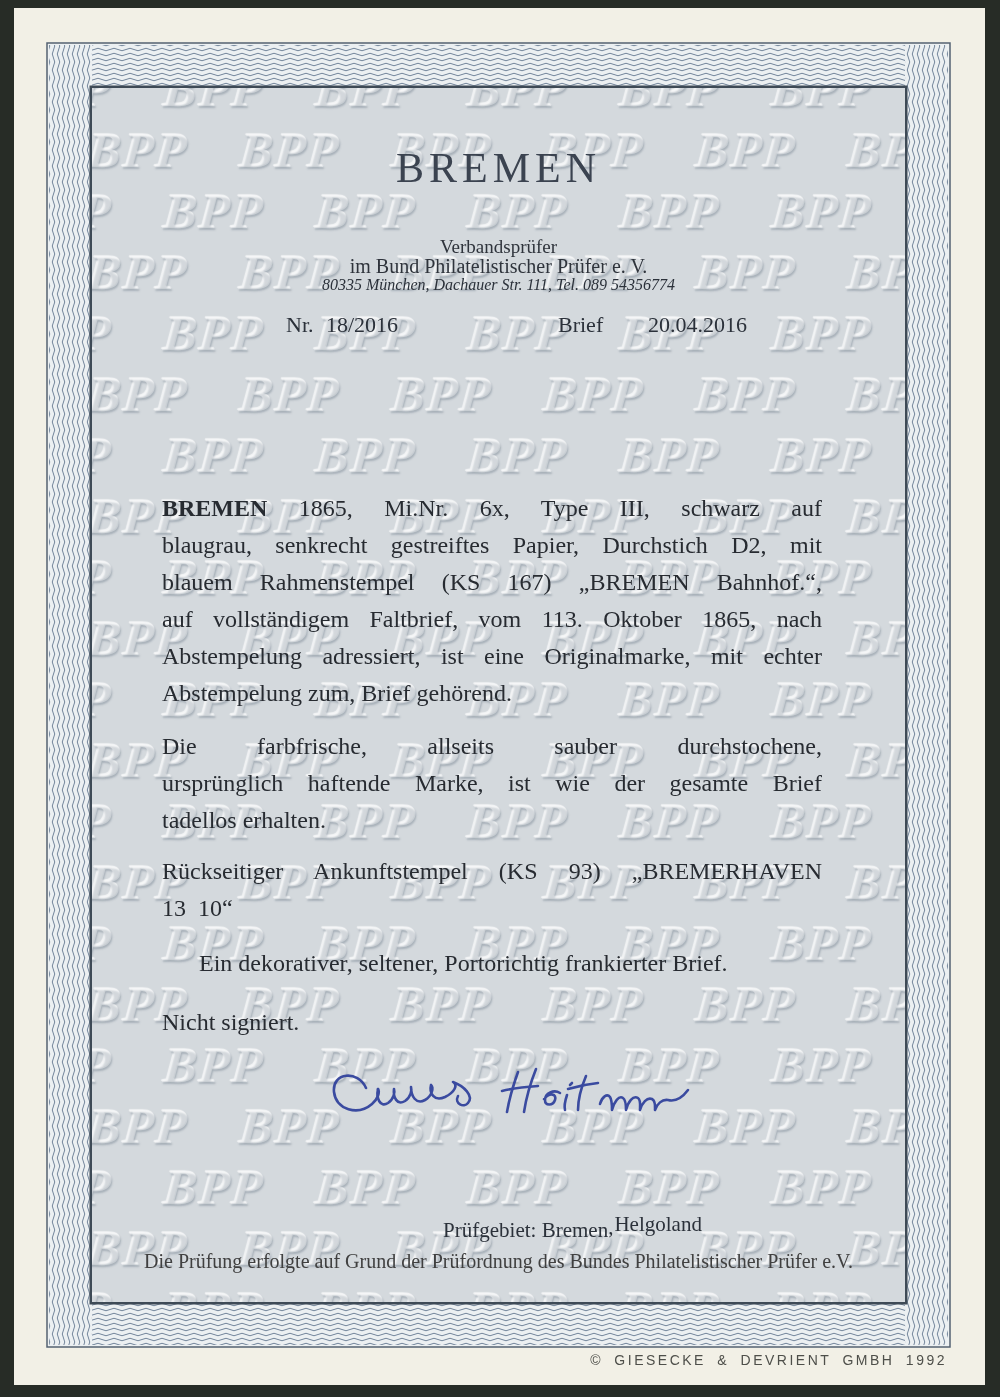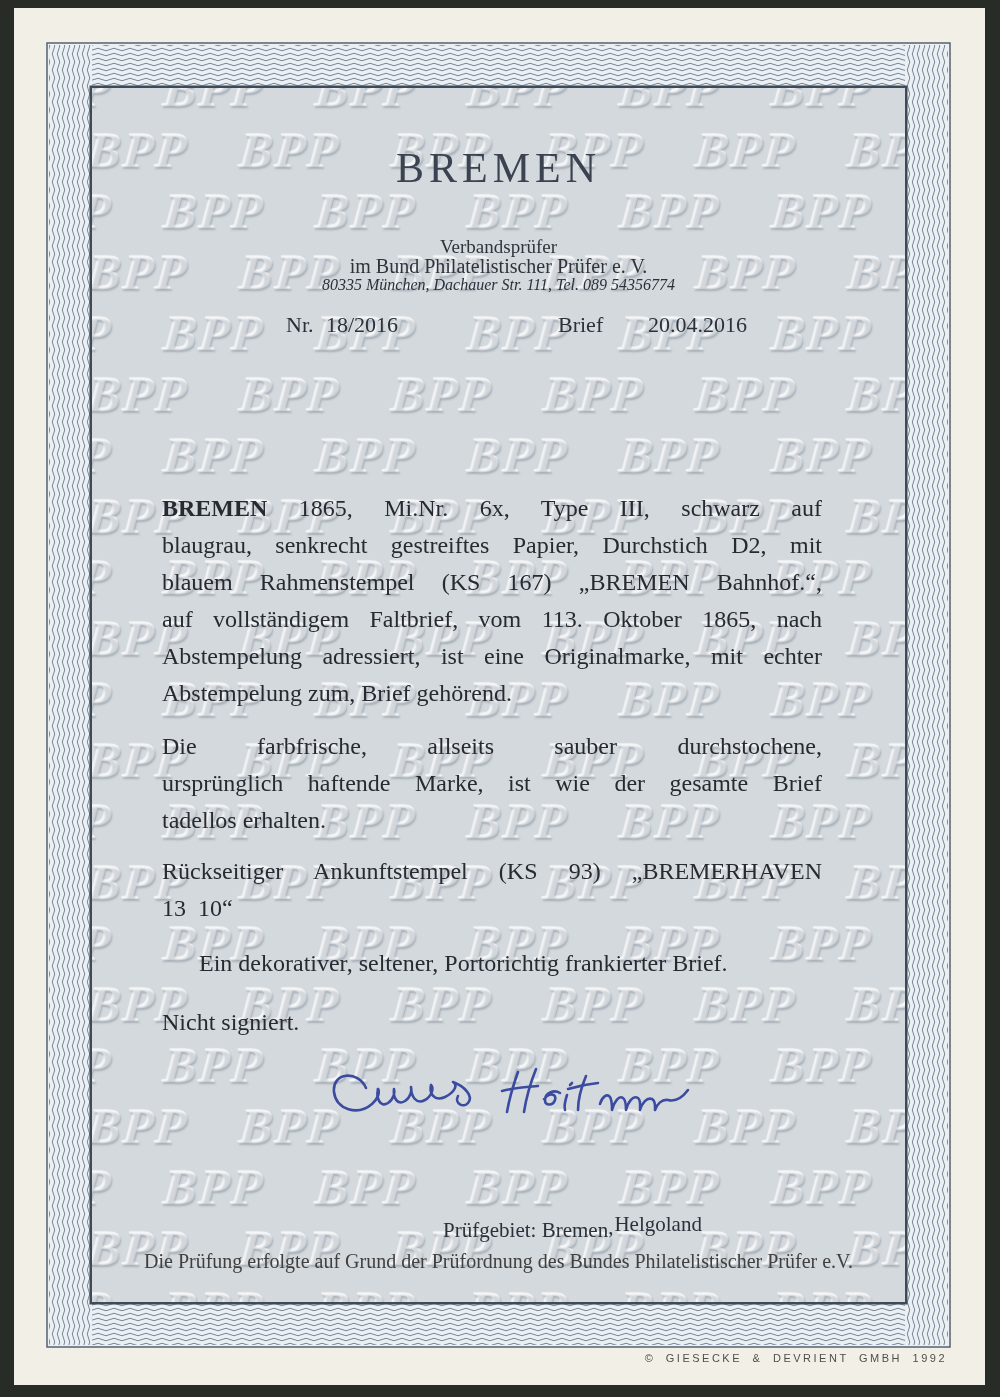--- a/index.html
+++ b/index.html
@@ -51,21 +51,21 @@
   .italic-line{margin-left:37px;}
   .sig-block{left:230px; top:968px; width:440px; height:82px;}
   .footer1{top:1130px; font-size:21px; color:#2b313a;padding-left:38px;}
   .footer1 .inner-shift{display:inline-block; transform:translateX(36px);}
   .sep-raised{position:relative; top:-3px;}
   .area-addition{position:relative; top:-6px; margin-left:1px;}
   .footer2{top:1162px; font-size:20px; color:#404040;}
   .copyright{
     position:absolute; top:1344px; right:38px;
     font-family:"Liberation Sans","DejaVu Sans",sans-serif;
-    font-size:11px; letter-spacing:2.5px; word-spacing:5px; color:#4e4f4a;
+    font-size:14px; letter-spacing:2.5px; word-spacing:5px; color:#4e4f4a;
   }
 </style>
 </head>
 <body>
 
 <div class="photo">
   <div class="paper">
 
     <div class="frame">
       <svg width="905" height="1306" viewBox="0 0 905 1306">

